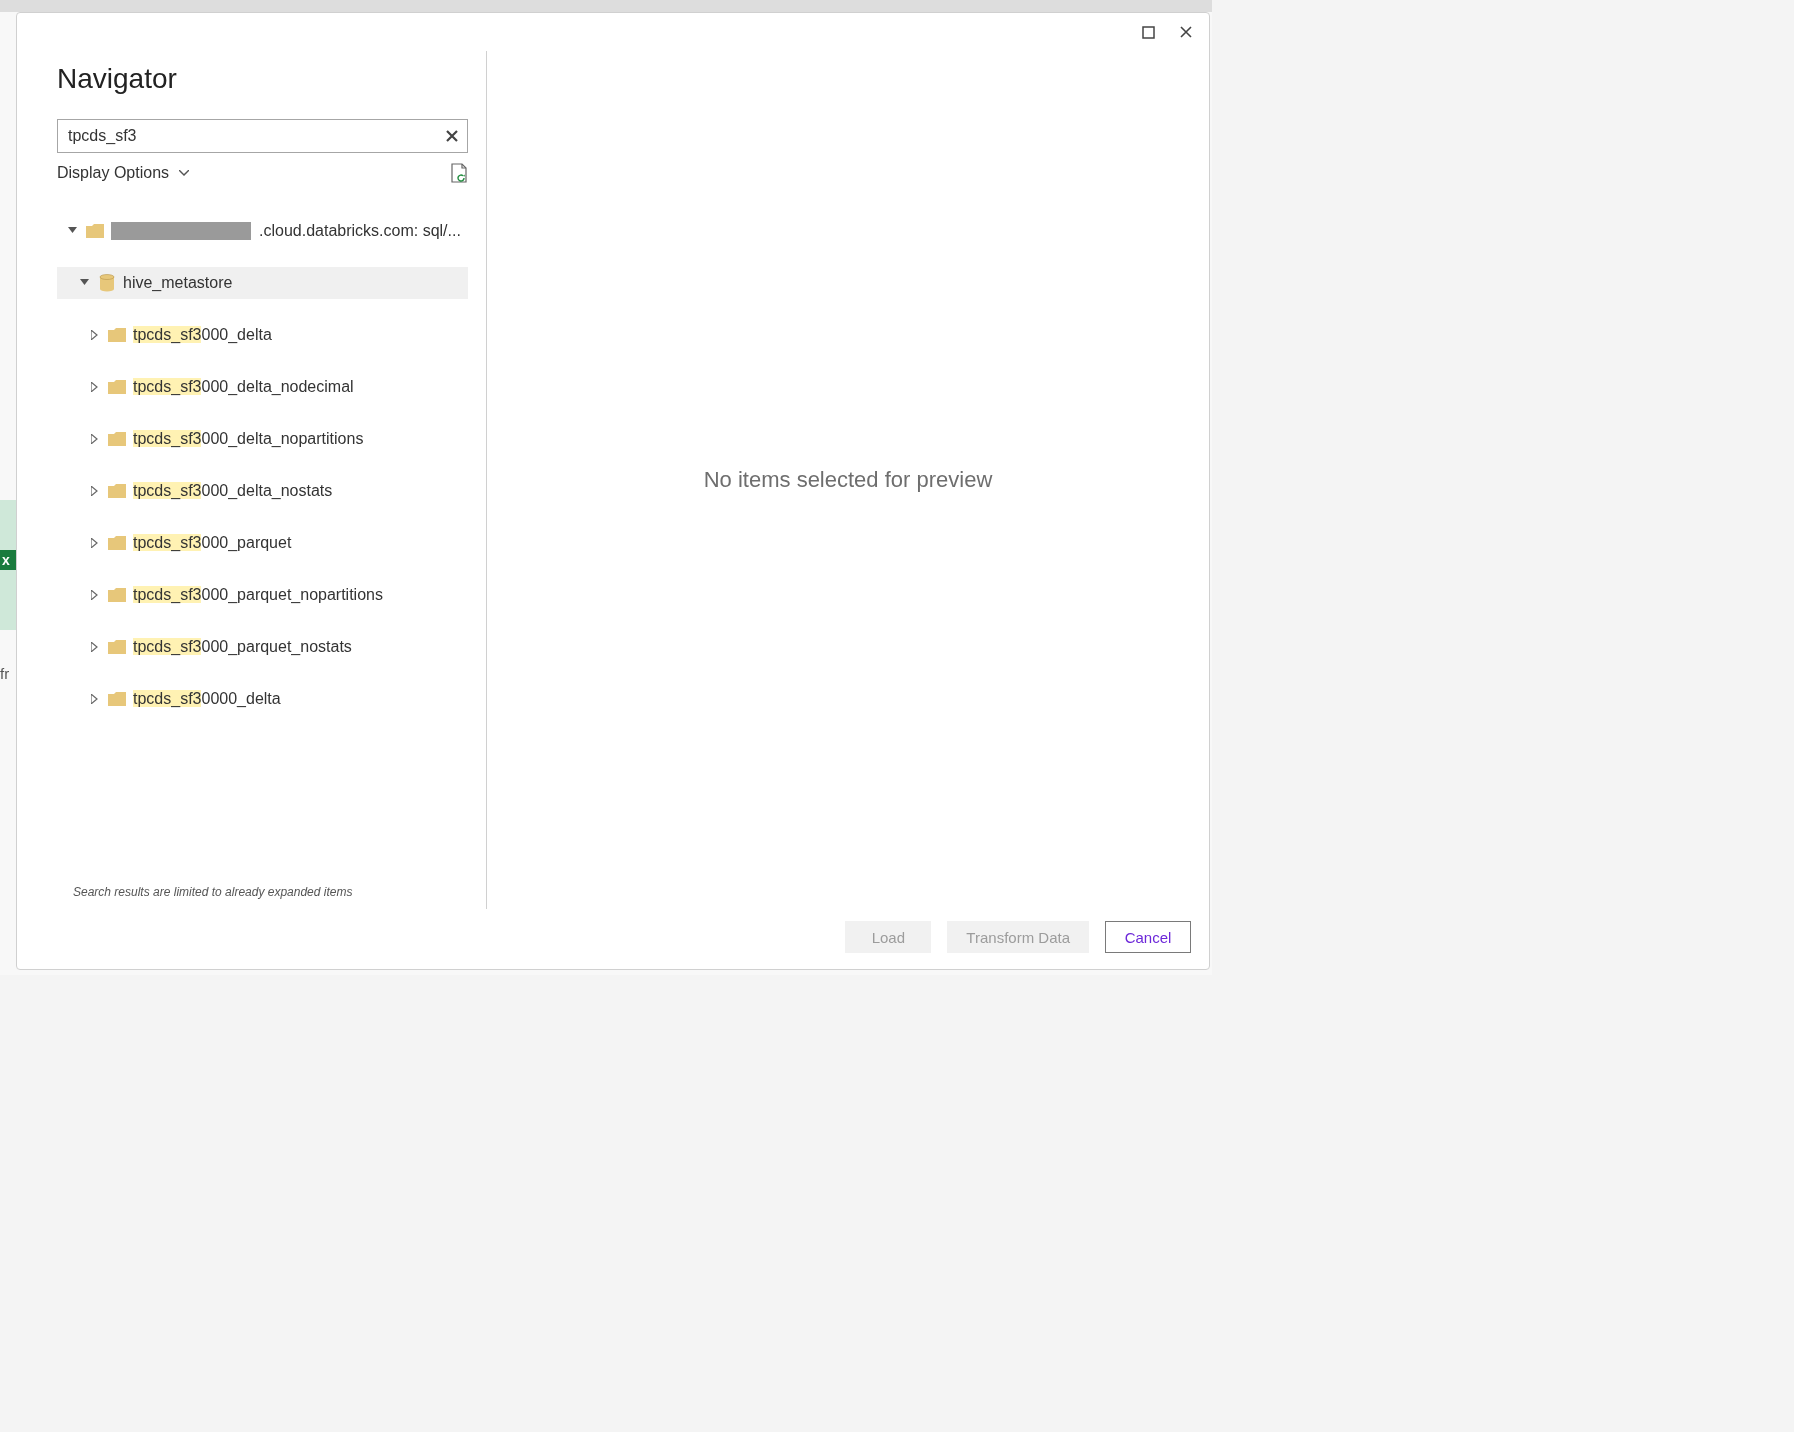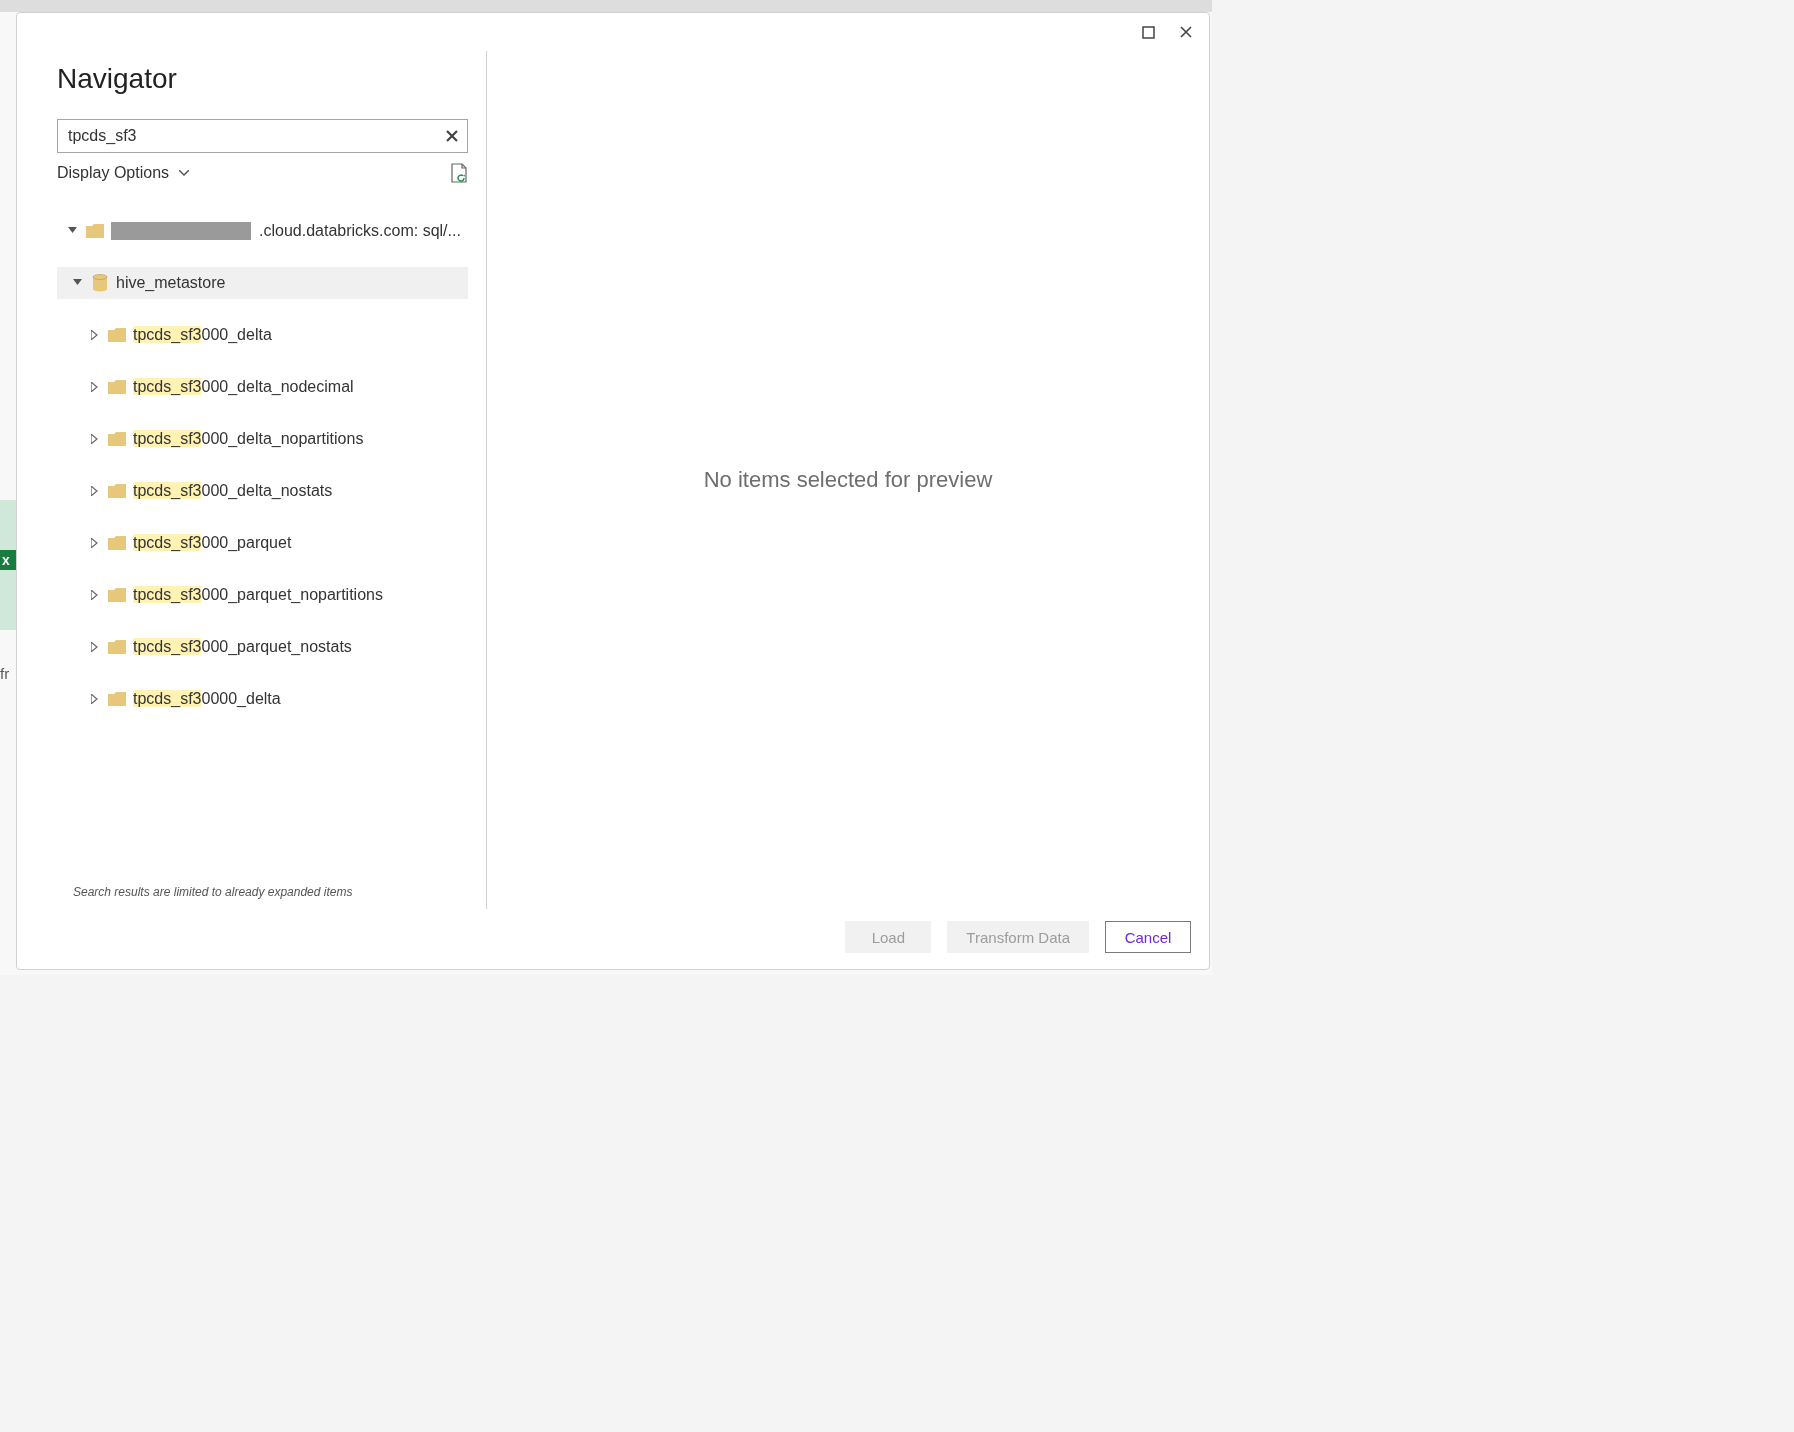--- a/index.html
+++ b/index.html
@@ -102,21 +102,21 @@
     flex: 1 1 auto;
   }
   .tree .node {
     display: flex; align-items: center; height: 32px; gap: 6px; padding-right: 4px; margin-top: 20px;
   }
   .tree .node .chev {
     width: 14px; display: inline-flex; justify-content: center; color: #555;
   }
   .tree .node .icon { width: 20px; display: inline-flex; justify-content: center; }
   .tree .lvl0 { padding-left: 8px; }
-  .tree .lvl1 { padding-left: 13px; }
+  .tree .lvl1 { padding-left: 20px; }
   .tree .lvl2 { padding-left: 30px; }
   .tree .sel { background: #f0f0f0; }
   
   .hl { background: #fff2b3; }
 
   .redacted {
     display: inline-block; width: 140px; height: 18px; background: #9a9a9a; margin-right: 2px;
   }
 
   .search-limited {

